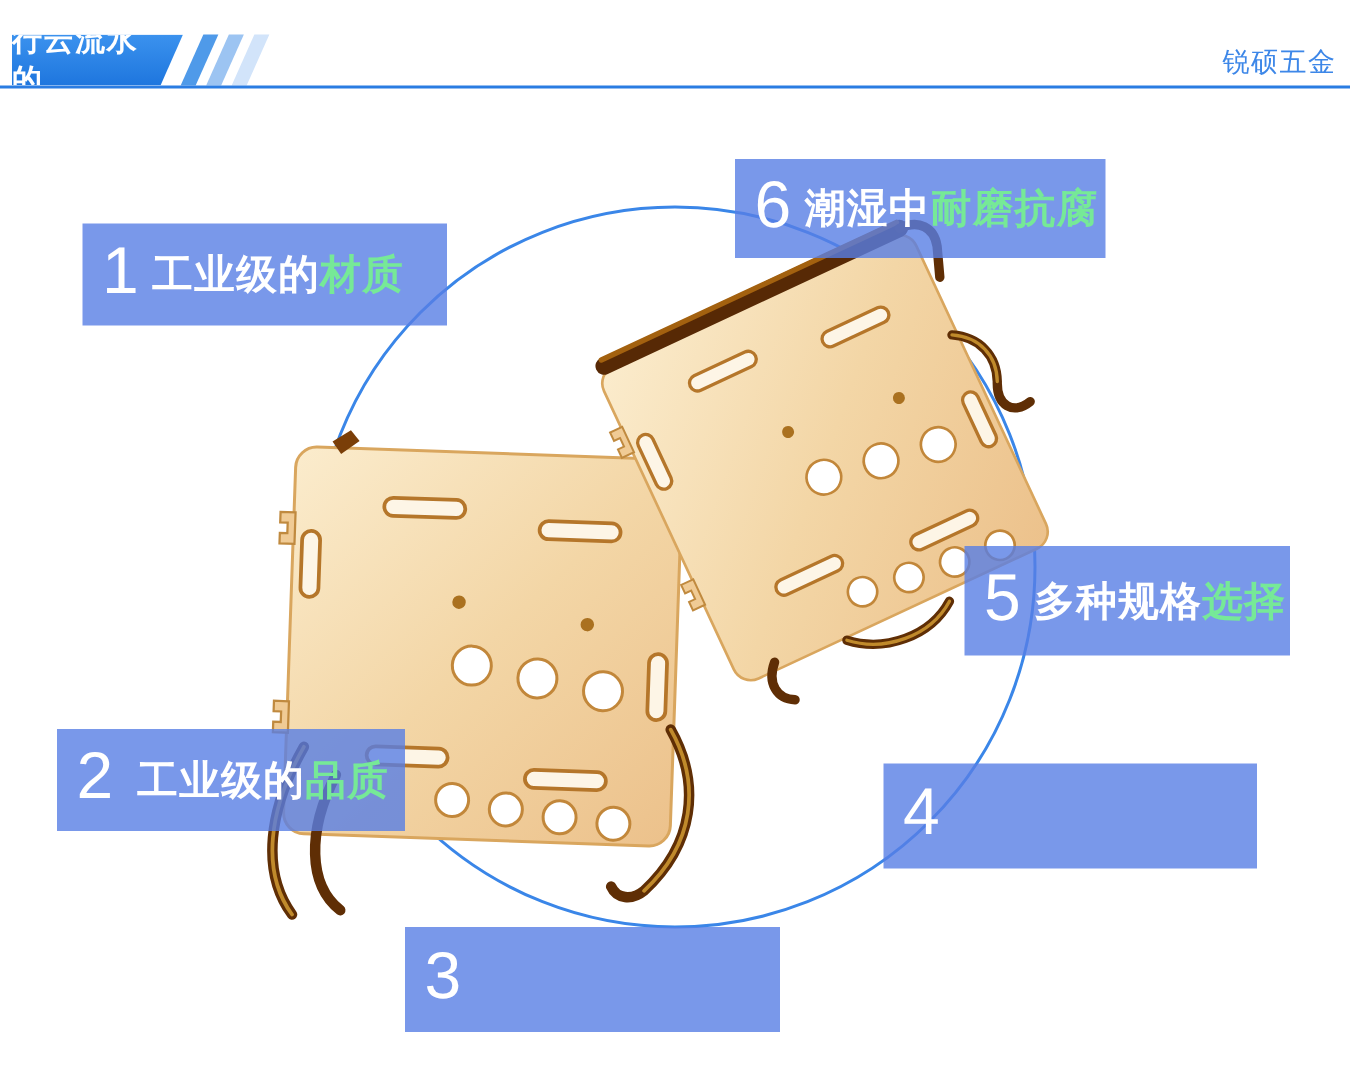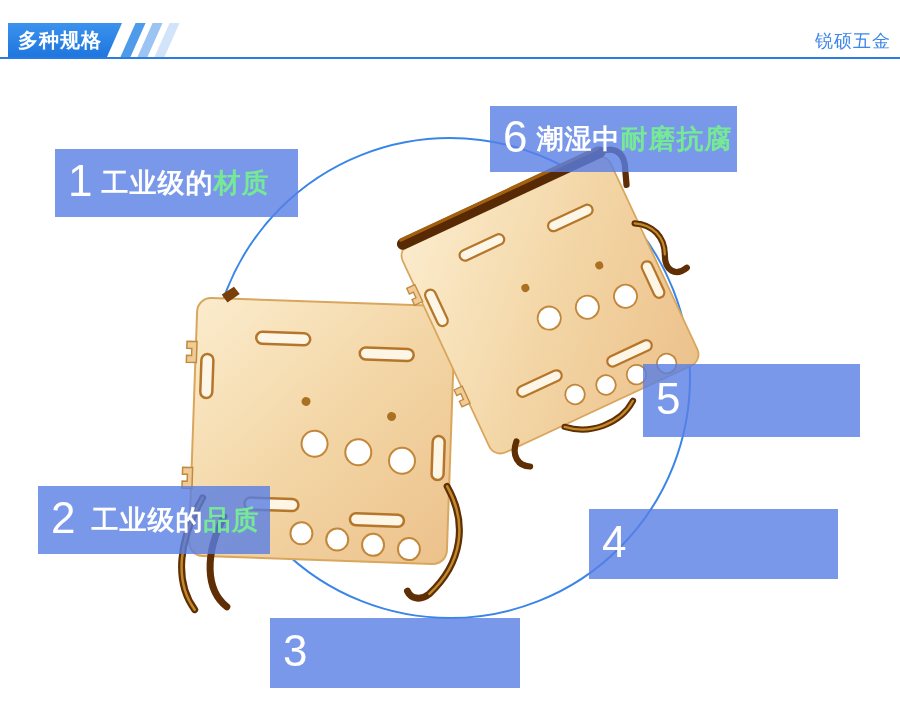--- a/index.html
+++ b/index.html
@@ -54,21 +54,21 @@
   #c4 .num { margin-right:12px; }
   #c5 { left:643px; top:364px; width:217px; height:73px; }
   #c6 { left:490px; top:106px; width:247px; height:66px; }
 </style>
 </head>
 <body>
 
 <div class="page">
 
   <div class="ribbon">
-    <span>多种规格</span>
+    <span>行云流水的</span>
   </div>
   <span class="stripe s1"></span>
   <span class="stripe s2"></span>
   <span class="stripe s3"></span>
   <div class="brand">锐硕五金</div>
   <div class="header-line"></div>
 
   <svg class="figure-svg" width="900" height="714" viewBox="0 0 900 714">
     <defs>
       <linearGradient id="brass" x1="0" y1="0" x2="1" y2="1">
@@ -136,19 +136,20 @@
     <span class="txt"><span>工业级的</span><span class="green">品质</span></span>
   </div>
   <div class="callout" id="c3">
     <span class="num">3</span>
   </div>
   <div class="callout" id="c4">
     <span class="num">4</span>
   </div>
   <div class="callout" id="c5">
     <span class="num">5</span>
+    <span class="txt"><span>多种规格</span><span class="green">选择</span></span>
   </div>
   <div class="callout" id="c6">
     <span class="num">6</span>
     <span class="txt"><span>潮湿中</span><span class="green">耐磨抗腐</span></span>
   </div>
 
 </div>
 
 </body></html>

